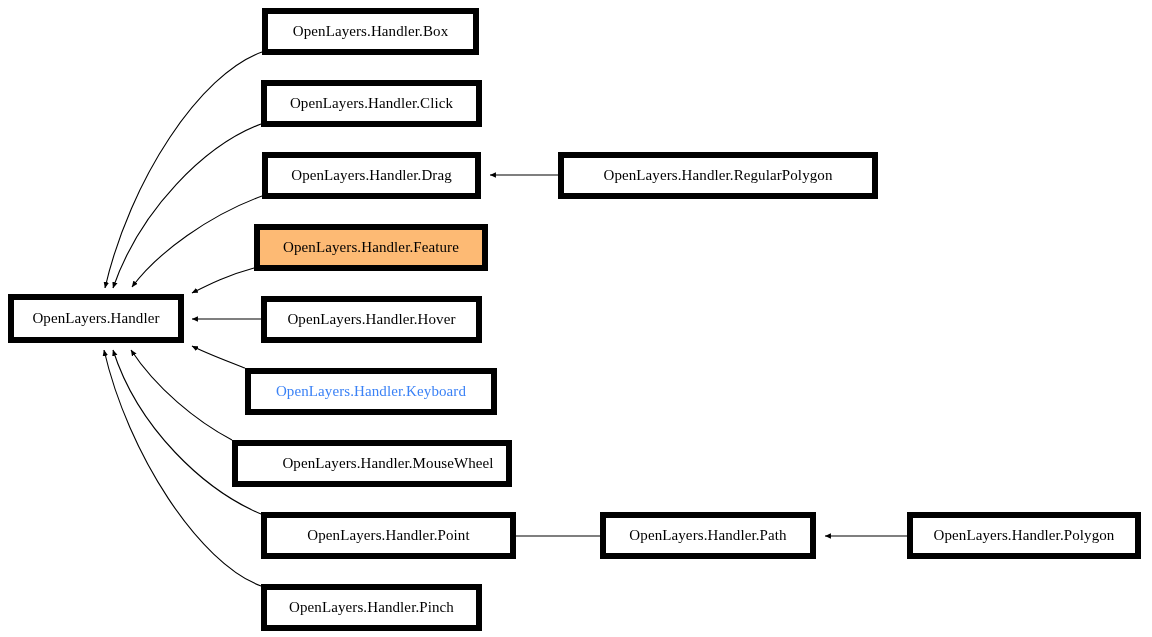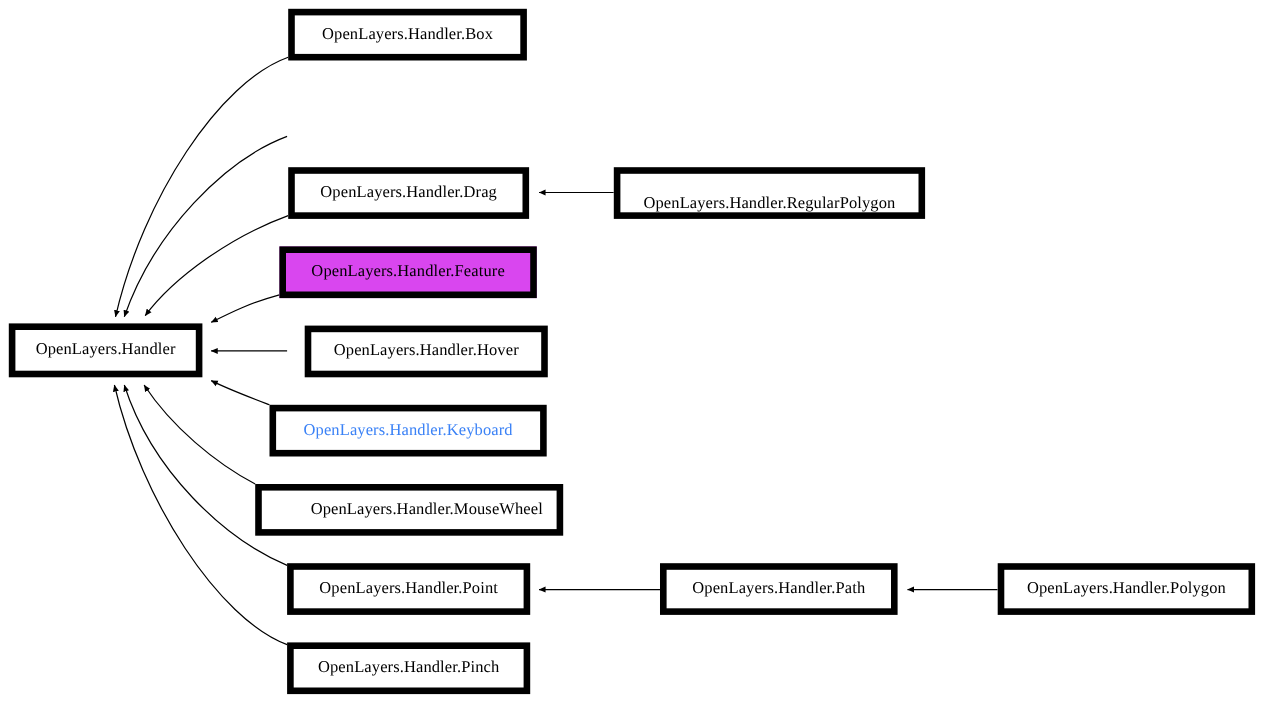--- a/index.html
+++ b/index.html
@@ -77,42 +77,45 @@
 
     <path d="M 907,536 L 825,536" fill="none" stroke="#000000" stroke-width="1.1" marker-end="url(#ah)"></path>
   </svg>
 
   <div class="node-box" style="left: 8px; top: 294px; width: 176px; height: 49px; border-color: rgb(0, 0, 0); background: rgb(255, 255, 255); color: rgb(0, 0, 0);">
     <span class="node-label">OpenLayers.Handler</span>
   </div>
   <div class="node-box" style="left: 262px; top: 8px; width: 217px; height: 47px; border-color: rgb(0, 0, 0); background: rgb(255, 255, 255); color: rgb(0, 0, 0);">
     <span class="node-label">OpenLayers.Handler.Box</span>
   </div>
+  <div class="node-box" style="left: 261px; top: 80px; width: 221px; height: 47px; border-color: rgb(0, 0, 0); background: rgb(255, 255, 255); color: rgb(0, 0, 0);">
+    <span class="node-label">OpenLayers.Handler.Click</span>
+  </div>
   <div class="node-box" style="left: 262px; top: 152px; width: 219px; height: 47px; border-color: rgb(0, 0, 0); background: rgb(255, 255, 255); color: rgb(0, 0, 0);">
     <span class="node-label">OpenLayers.Handler.Drag</span>
   </div>
-  <div class="node-box" style="left: 254px; top: 224px; width: 234px; height: 47px; border-color: rgb(0, 0, 0); background: #d946ef; color: rgb(0, 0, 0);">
+  <div class="node-box" style="left: 254px; top: 224px; width: 234px; height: 47px; border-color: rgb(0, 0, 0); background: #fdba74; color: rgb(0, 0, 0);">
     <span class="node-label">OpenLayers.Handler.Feature</span>
   </div>
-  <div class="node-box" style="left: 261px; top: 296px; width: 221px; height: 47px; border-color: rgb(0, 0, 0); background: rgb(255, 255, 255); color: rgb(0, 0, 0); margin-left: 16px;">
+  <div class="node-box" style="left: 261px; top: 296px; width: 221px; height: 47px; border-color: rgb(0, 0, 0); background: rgb(255, 255, 255); color: rgb(0, 0, 0);">
     <span class="node-label">OpenLayers.Handler.Hover</span>
   </div>
   <div class="node-box" style="left: 245px; top: 368px; width: 252px; height: 47px; border-color: rgb(0, 0, 0); background: rgb(255, 255, 255); color: #3b82f6;">
     <span class="node-label">OpenLayers.Handler.Keyboard</span>
   </div>
   <div class="node-box" style="left: 232px; top: 440px; width: 280px; height: 47px; border-color: rgb(0, 0, 0); background: rgb(255, 255, 255); color: rgb(0, 0, 0); padding-left: 32px;">
     <span class="node-label">OpenLayers.Handler.MouseWheel</span>
   </div>
-  <div class="node-box" style="left: 261px; top: 512px; width: 221px; height: 47px; border-color: rgb(0, 0, 0); background: rgb(255, 255, 255); color: rgb(0, 0, 0);">
+  <div class="node-box" style="left: 261px; top: 512px; width: 255px; height: 47px; border-color: rgb(0, 0, 0); background: rgb(255, 255, 255); color: rgb(0, 0, 0);">
     <span class="node-label">OpenLayers.Handler.Point</span>
   </div>
   <div class="node-box" style="left: 261px; top: 584px; width: 221px; height: 47px; border-color: rgb(0, 0, 0); background: rgb(255, 255, 255); color: rgb(0, 0, 0);">
     <span class="node-label">OpenLayers.Handler.Pinch</span>
   </div>
-  <div class="node-box" style="left: 558px; top: 152px; width: 283px; height: 47px; border-color: rgb(0, 0, 0); background: rgb(255, 255, 255); color: rgb(0, 0, 0); align-items: flex-end;">
+  <div class="node-box" style="left: 558px; top: 152px; width: 320px; height: 47px; border-color: rgb(0, 0, 0); background: rgb(255, 255, 255); color: rgb(0, 0, 0);">
     <span class="node-label">OpenLayers.Handler.RegularPolygon</span>
   </div>
   <div class="node-box" style="left: 600px; top: 512px; width: 216px; height: 47px; border-color: rgb(0, 0, 0); background: rgb(255, 255, 255); color: rgb(0, 0, 0);">
     <span class="node-label">OpenLayers.Handler.Path</span>
   </div>
   <div class="node-box" style="left: 907px; top: 512px; width: 234px; height: 47px; border-color: rgb(0, 0, 0); background: rgb(255, 255, 255); color: rgb(0, 0, 0);">
     <span class="node-label">OpenLayers.Handler.Polygon</span>
   </div>
 
 </div>

